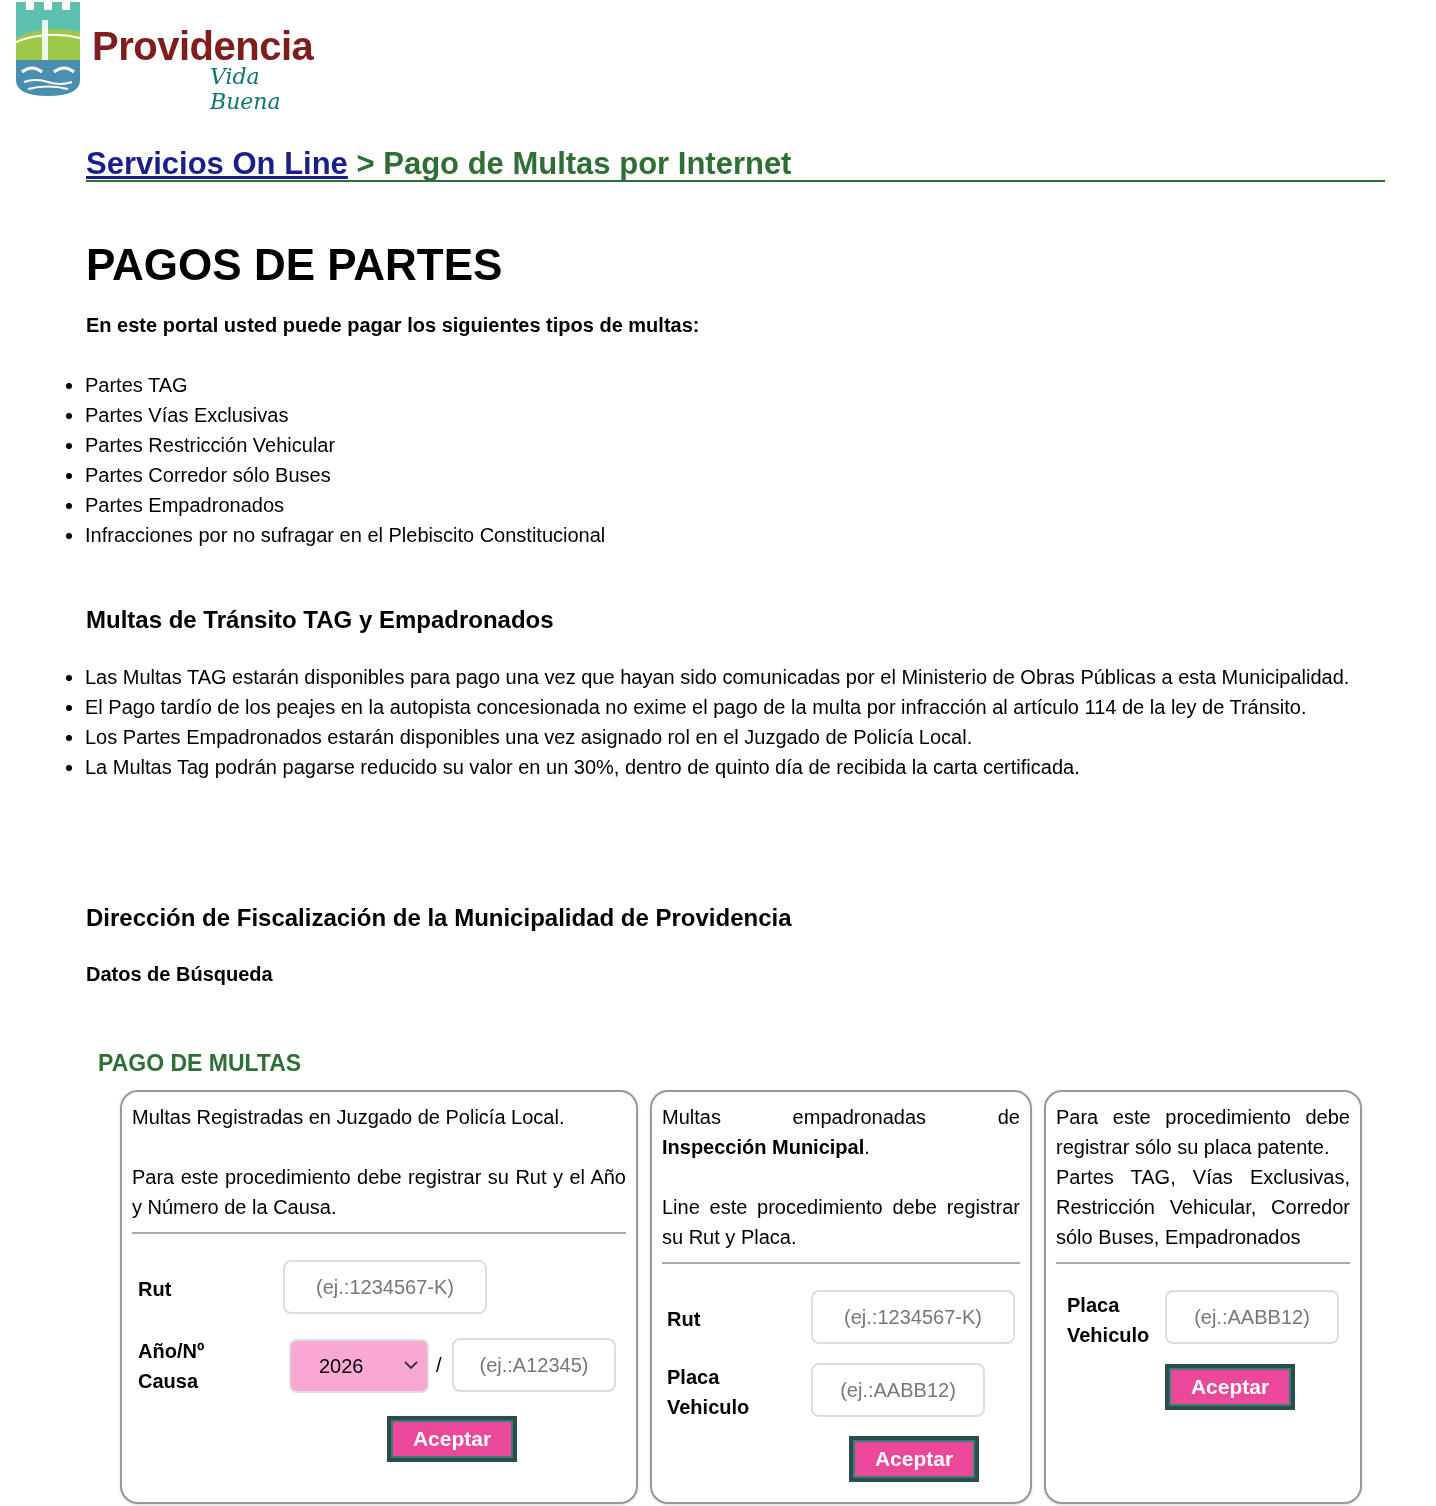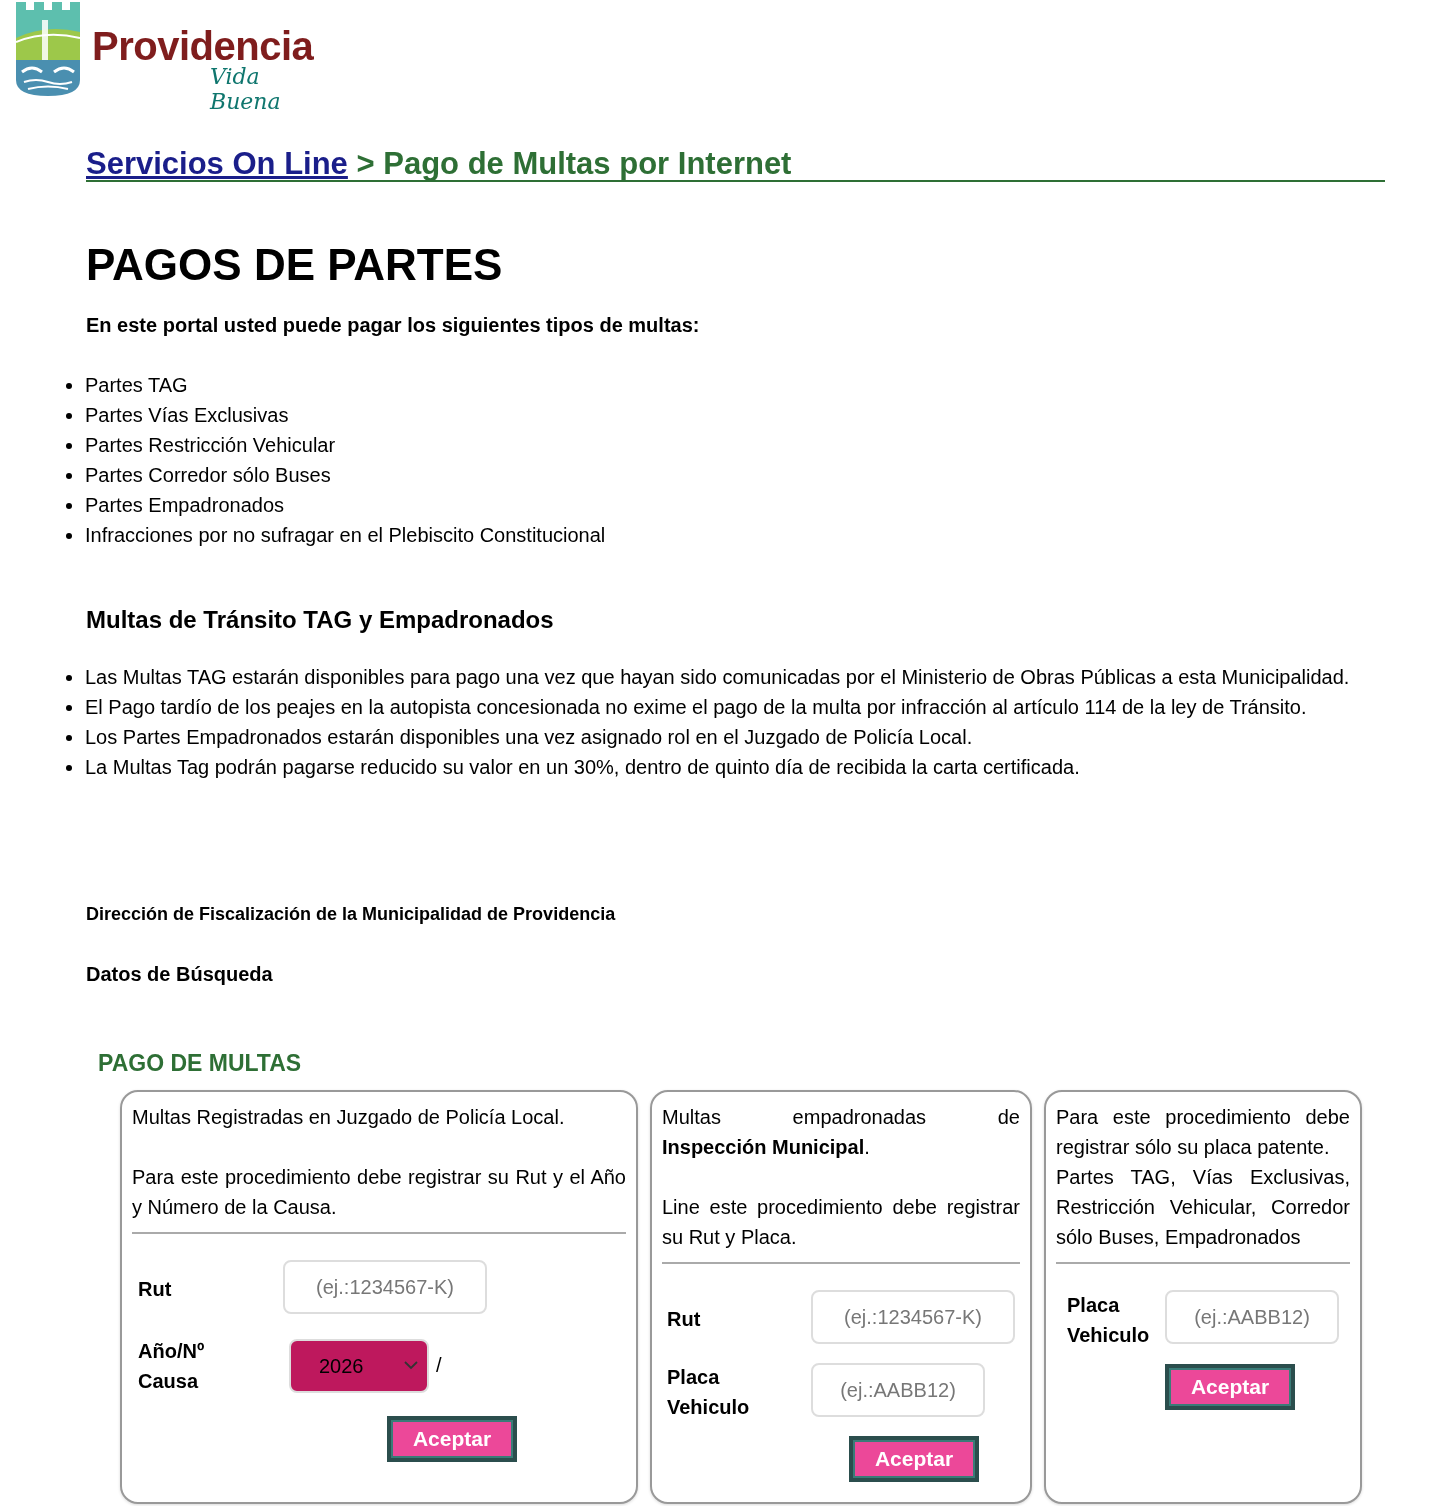--- a/index.html
+++ b/index.html
@@ -12,32 +12,32 @@
   .crumb a{color:#1a1e8a;text-decoration:underline;}
   .crumb .sep{color:#2e6f35;}
   .crumb .cur{color:#2e6f35;}
   h1{position:absolute;left:86px;top:240px;margin:0;font-size:44px;font-weight:bold;}
   .intro{position:absolute;left:86px;top:314px;font-size:20px;font-weight:bold;}
   ul{margin:0;padding:0;}
   .types{position:absolute;left:85px;top:370px;list-style:disc;font-size:20px;line-height:30px;}
   .types li{margin-left:0;}
   .h2{position:absolute;left:86px;top:606px;font-size:24px;font-weight:bold;}
   .notes{position:absolute;left:85px;top:662px;width:1296px;font-size:20px;line-height:30px;text-align:justify;}
-  .dir{position:absolute;left:86px;top:904px;font-size:18px;font-weight:bold;}
+  .dir{position:absolute;left:86px;top:904px;font-size:24px;font-weight:bold;}
   .datos{position:absolute;left:86px;top:963px;font-size:20px;font-weight:bold;}
   .pago{position:absolute;left:98px;top:1050px;font-size:23px;font-weight:bold;color:#2e6f35;}
   li{padding-left:0;}
   .types,.notes{list-style-position:outside;}
   .card{position:absolute;top:1090px;border:2px solid #999;border-radius:18px;box-shadow:0 1px 3px rgba(0,0,0,0.15);background:#fff;}
   .card .desc{font-size:20px;line-height:30px;text-align:justify;}
   .card hr{border:0;border-top:2px solid #aaa;margin:0;}
   .card .lbl{position:absolute;font-size:20px;font-weight:bold;line-height:30px;}
   .inp{position:absolute;height:54px;border:2px solid #ddd;border-radius:8px;box-sizing:border-box;background:#fff;font-family:"Liberation Sans",sans-serif;font-size:20px;color:#333;text-align:center;padding:0 10px;}
   .inp::placeholder{color:#777;}
-  .sel{position:absolute;height:54px;border:2px solid #ddd;border-radius:8px;box-sizing:border-box;background:#be185d;font-size:20px;display:flex;align-items:center;}
+  .sel{position:absolute;height:54px;border:2px solid #ddd;border-radius:8px;box-sizing:border-box;background:#f9a8d4;font-size:20px;display:flex;align-items:center;}
   .sel .val{position:absolute;left:28px;}
   .sel .chev{position:absolute;right:8px;top:18px;width:16px;height:12px;}
   .slash{position:absolute;font-size:20px;}
   .btn{position:absolute;height:46px;background:#ec4899;border:2px solid #2b4e4d;outline:2px solid #3a7c78;outline-offset:-6px;box-sizing:border-box;color:#fff;font-family:"Liberation Sans",sans-serif;font-size:21px;font-weight:bold;cursor:pointer;padding:8px;box-shadow:inset 0 0 0 2px #2b4e4d;}
 </style>
 </head>
 <body>
 
 <div class="logo">
   <svg class="shield" viewBox="0 0 64 94">
@@ -94,20 +94,21 @@
   <div class="lbl" style="left:16px;top:182px;">Rut</div>
   <input class="inp" style="left: 161px; top: 168px; width: 204px;" placeholder="(ej.:1234567-K)">
   <div class="lbl" style="left:16px;top:244px;width:90px;">Año/Nº Causa</div>
   <div class="sel" style="left:167px;top:247px;width:140px;">
     <span class="val">2026</span>
     <svg class="chev" viewBox="0 0 16 12">
         <path d="M2 3 L8 9 L14 3" stroke="#333" stroke-width="1.8" fill="none"></path>
       </svg>
   </div>
   <span class="slash" style="left:314px;top:262px;">/</span>
+  <input class="inp" style="left: 330px; top: 246px; width: 164px;" placeholder="(ej.:A12345)">
   <button class="btn" style="left:265px;top:324px;width:130px;">Aceptar</button>
 </div>
 
 <div class="card" style="left:650px;width:378px;height:410px;">
   <div class="desc" style="position:absolute;left:10px;top:10px;width:358px;">
     <div style="text-align:justify;text-align-last:justify;">Multas empadronadas de</div>
     <div><b>Inspección Municipal</b><span>.</span></div>
     <div style="height:30px"></div>
     <div>Line este procedimiento debe registrar su Rut y Placa.</div>
   </div>

